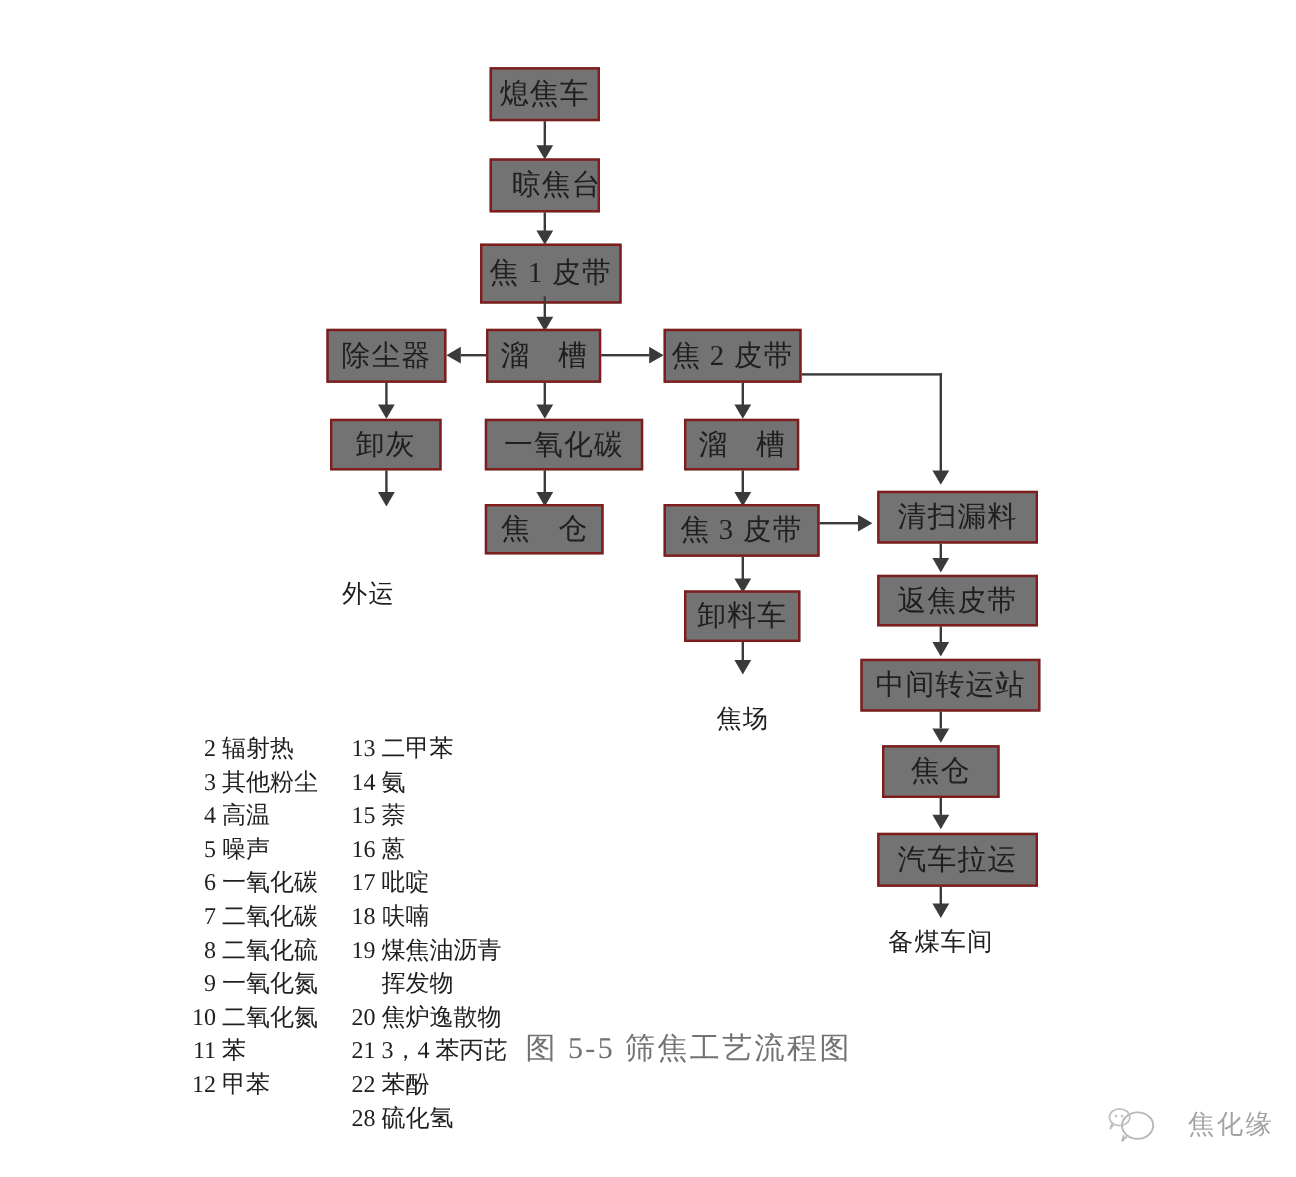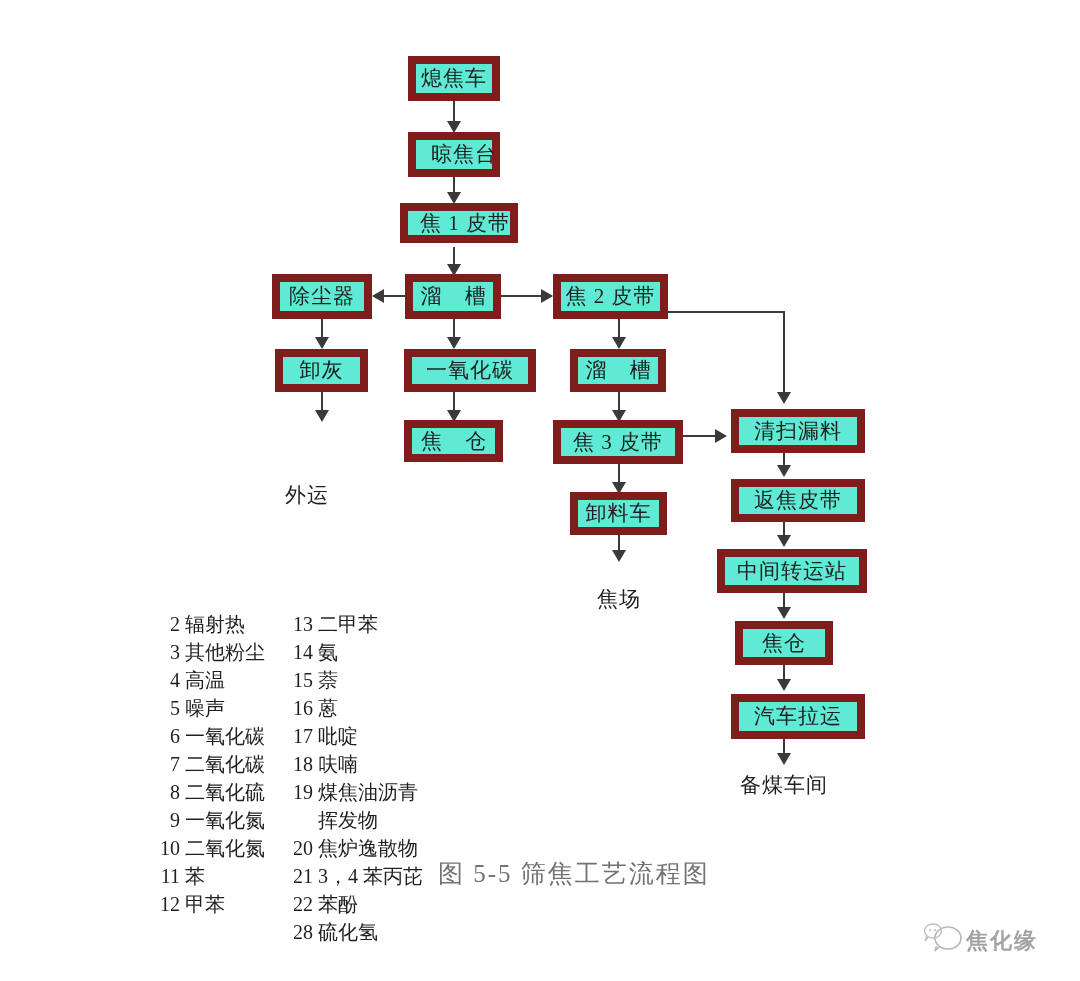--- a/index.html
+++ b/index.html
@@ -16,26 +16,26 @@
     width: 1080px;
     height: 981px;
     background: #ffffff;
     overflow: hidden;
   }
 
   
   .node {
     position: absolute;
     box-sizing: border-box;
-    border: 8px solid #7f1d1d;
-    background: #5eead4;
+    border: 2px solid #7f1d1d;
+    background: #737373;
     display: flex;
     align-items: center;
     justify-content: center;
-    font-size: 21px;
+    font-size: 24px;
     line-height: 1;
     letter-spacing: 1px;
     color: #1f1f1f;
     white-space: nowrap;
   }
   .node.wide-space { letter-spacing: 9px; text-indent: 9px; }
 
   
   .flabel {
     position: absolute;
@@ -103,24 +103,23 @@
     font-size: 25px;
     letter-spacing: 2px;
     color: #737373;
     white-space: nowrap;
   }
 
   
   .watermark {
     position: absolute;
     display: flex;
-    align-items: flex-end;
-    gap: 2px;
+    align-items: flex-start;
+    gap: 26px;
     opacity: 0.62;
-    font-weight: bold;
   }
   .watermark .wm-text {
     font-size: 22px;
     color: #6b6b6b;
     letter-spacing: 2px;
     font-family: "DejaVu Serif", serif;
   }
   .wm-icon { display: block; }
 </style>
 </head>
@@ -133,21 +132,21 @@
   </div>
   <div class="ln v" style="left:453px; top:101px; height:22px;"></div>
   <div class="arrow down" style="left:447px; top:121px;"></div>
 
   <div class="node" style="left:408px; top:132px; width:92px; height:45px;padding-left:20px;">
     <span>晾焦台</span>
   </div>
   <div class="ln v" style="left:453px; top:177px; height:24px;"></div>
   <div class="arrow down" style="left:447px; top:192px;"></div>
 
-  <div class="node" style="left:400px; top:203px; width:118px; height:40px;justify-content:flex-end;">
+  <div class="node" style="left:400px; top:203px; width:118px; height:50px;">
     <span>焦 1 皮带</span>
   </div>
   <div class="ln v" style="left:453px; top:247px; height:27px;"></div>
   <div class="arrow down" style="left:447px; top:264px;"></div>
 
   <div class="node" style="left:272px; top:274px; width:100px; height:45px;">
     <span>除尘器</span>
   </div>
 
   <div class="node wide-space" style="left:405px; top:274px; width:96px; height:45px;">

